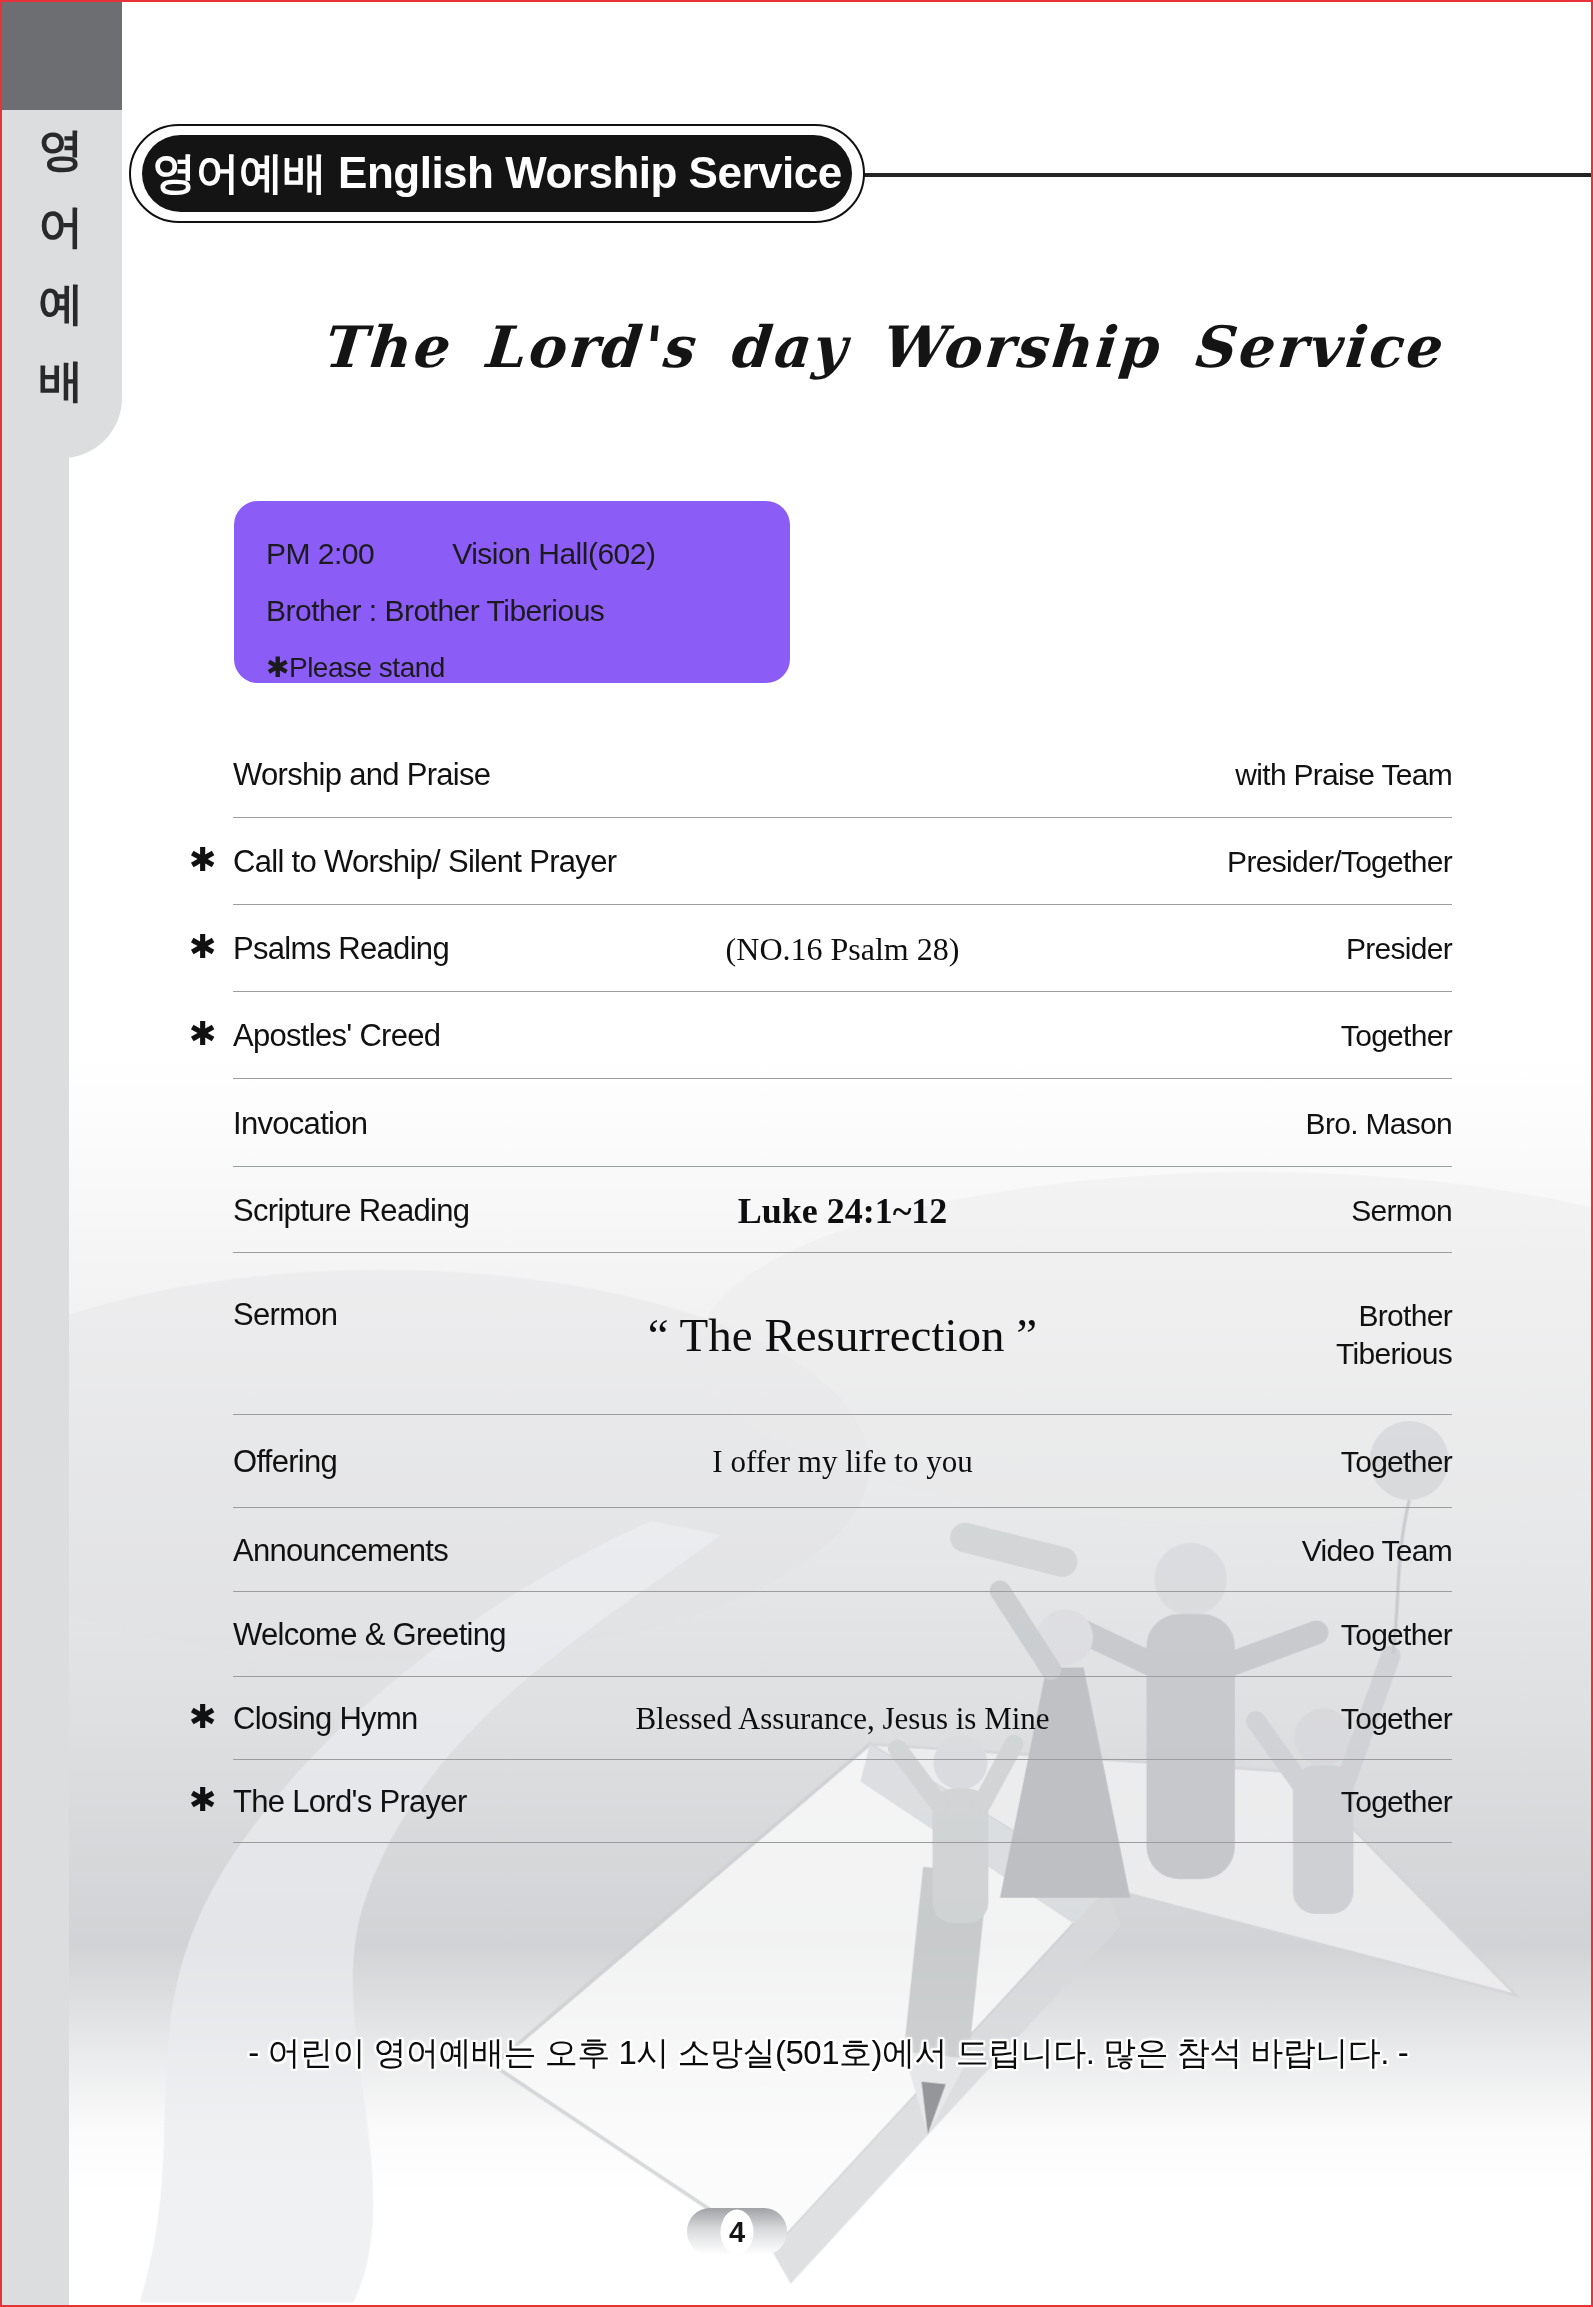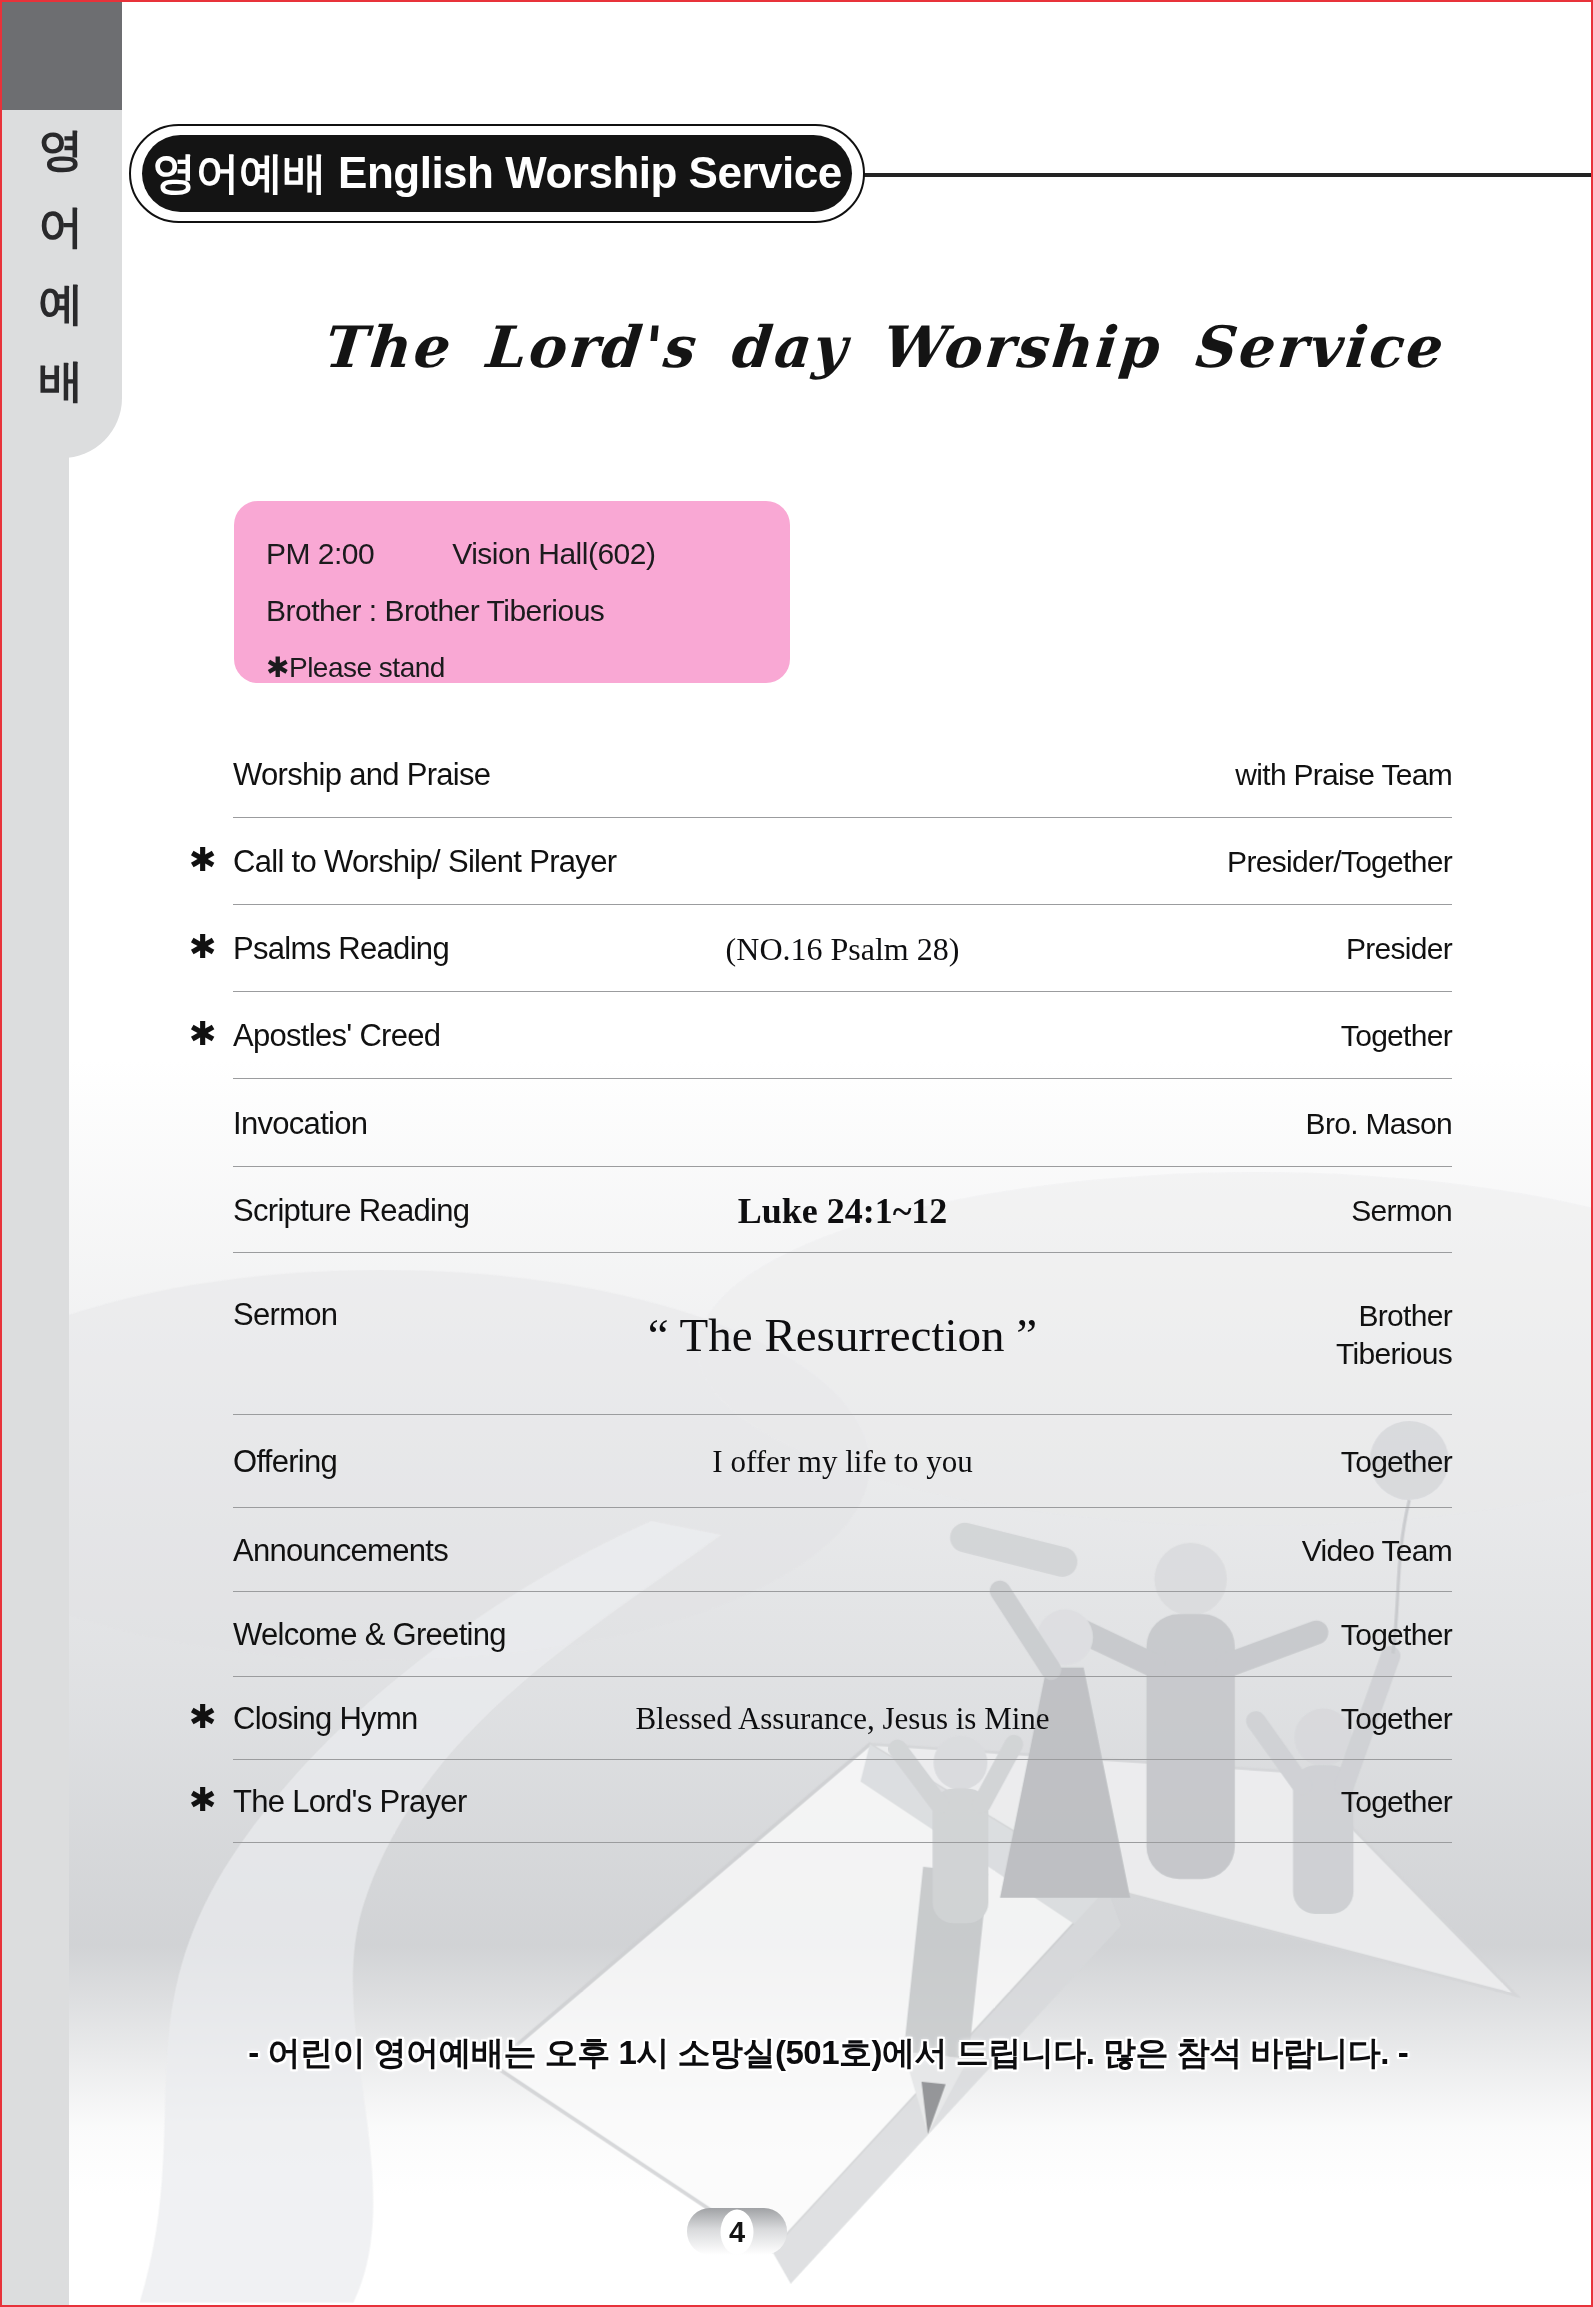--- a/index.html
+++ b/index.html
@@ -26,21 +26,21 @@
     display:flex;align-items:center;justify-content:center;}
   .pill-inner span{color:#ffffff;font-size:44px;font-weight:bold;white-space:nowrap;letter-spacing:-0.5px;}
   .header-line{position:absolute;left:864px;right:2.3px;top:173px;height:3.7px;background:#232323;z-index:2;}
 
   
   .script-title{position:absolute;left:326px;width:1051px;top:313px;text-align:center;z-index:3;
     font-family:"DejaVu Serif","Liberation Serif",serif;font-style:italic;font-weight:bold;
     font-size:57px;letter-spacing:2.3px;word-spacing:12px;color:#141414;transform:skewX(-6deg);white-space:nowrap;}
 
   
-  .info-box{position:absolute;left:234px;top:501px;width:556px;height:182px;background:#f9a8d4;border-radius:24px;
+  .info-box{position:absolute;left:234px;top:501px;width:556px;height:182px;background:#8b5cf6;border-radius:24px;
     z-index:3;padding:24px 0 0 32px;box-sizing:border-box;color:#1b1b1d;}
   .info-line{font-size:30px;line-height:57px;letter-spacing:-0.5px;display:flex;white-space:nowrap;}
   .info-gap{display:inline-block;width:78px;}
   .stand-line{font-size:28px;}
 
   
   .program{position:absolute;left:233px;top:731px;width:1219px;z-index:5;}
   .row{position:relative;display:flex;align-items:center;border-bottom:1.9px solid #9b9c9e;box-sizing:border-box;padding-top:2.8px;}
   .star{position:absolute;left:-44px;font-size:33px;color:#111;top:50%;transform:translateY(-54%);}
   .label{font-size:31px;letter-spacing:-0.7px;white-space:nowrap;}
@@ -62,21 +62,21 @@
       rgba(222,223,225,0) 0%,
       rgba(222,223,225,0.40) 22%,
       rgba(208,210,213,0.70) 58%,
       rgba(199,201,204,0.82) 78%,
       rgba(235,236,237,0.25) 94%,
       rgba(255,255,255,0) 100%);}
   .illus{position:absolute;inset:0;z-index:1;pointer-events:none;}
 
   
   .notice{position:absolute;left:69px;right:5.6px;top:2031px;text-align:center;z-index:6;
-    font-size:33px;font-weight:bold;letter-spacing:-0.5px;color:#0c0c0e;white-space:nowrap;
+    font-size:33px;font-weight:normal;letter-spacing:-0.5px;color:#0c0c0e;white-space:nowrap;
     text-shadow:
       -1.9px -1.9px 0 #fff, 1.9px -1.9px 0 #fff, -1.9px 1.9px 0 #fff, 1.9px 1.9px 0 #fff,
       0 -2.3px 0 #fff, 0 2.3px 0 #fff, -2.3px 0 0 #fff, 2.3px 0 0 #fff,
       0 0 4.7px #fff, 0 0 6.5px #fff;}
 
   
   .page-pill{position:absolute;left:687px;top:2208px;width:100px;height:47px;border-radius:23px;z-index:6;
     background:linear-gradient(180deg,#a0a2a5 0%,#d9dadc 45%,#ffffff 100%);}
   .page-oval{position:absolute;left:50%;top:50%;transform:translate(-50%,-50%);width:33px;height:45px;
     background:#ffffff;border-radius:50%;display:flex;align-items:center;justify-content:center;}

